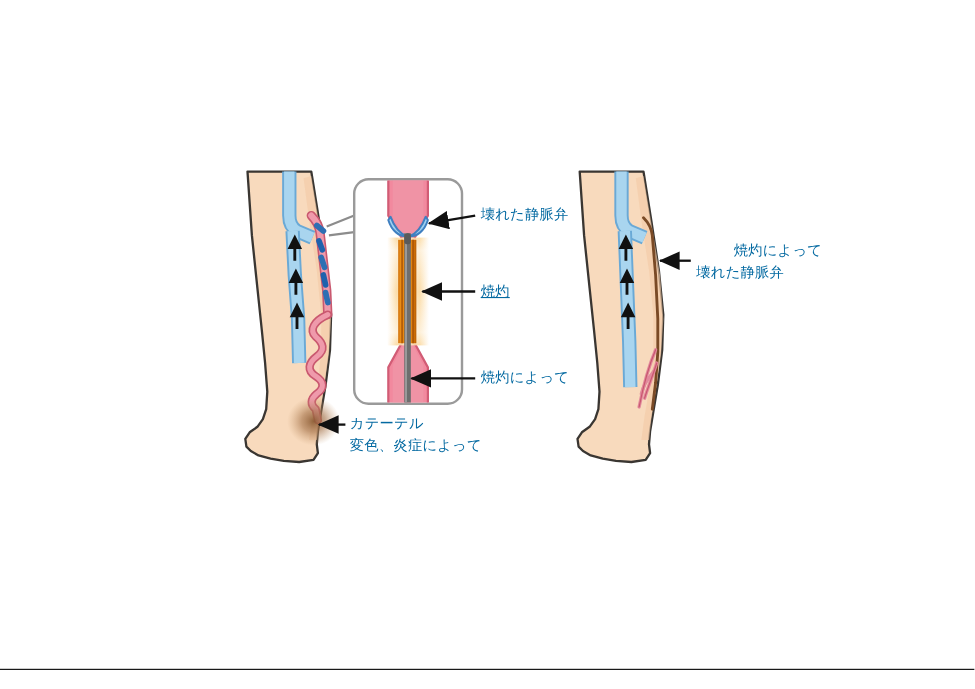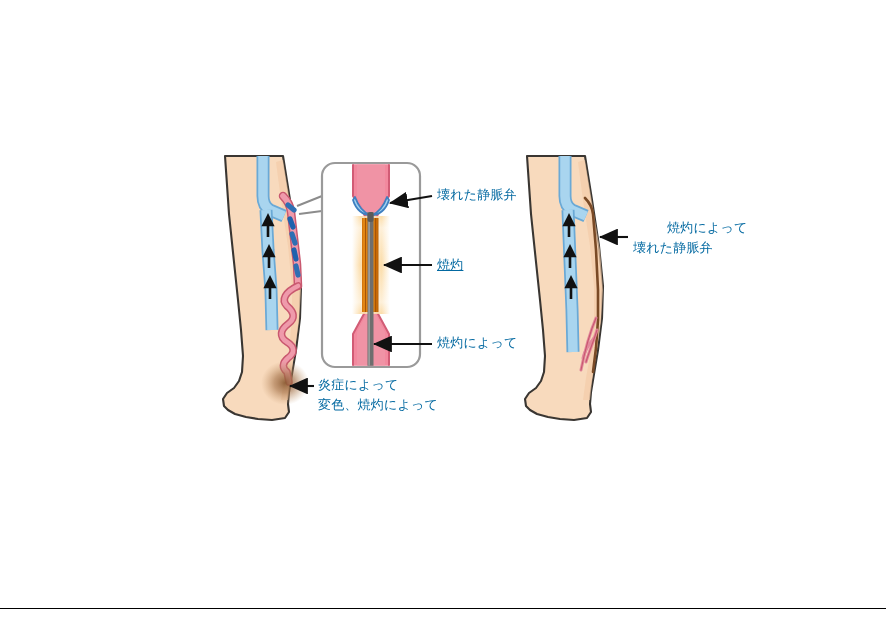--- a/index.html
+++ b/index.html
@@ -229,20 +229,20 @@
 
     <line x1="628" y1="237" x2="600" y2="237" stroke="#111111" stroke-width="2.1" marker-end="url(#arrowhead)"></line>
   </svg>
 
   <div class="lbl" id="lbl-valve">壊れた静脈弁</div>
 
   <div class="lbl" id="lbl-ablate">焼灼</div>
 
   <div class="lbl" id="lbl-cath">焼灼によって</div>
 
-  <div class="lbl" id="lbl-skin-1">炎症によって</div>
-  <div class="lbl" id="lbl-skin-2">変色、焼灼によって</div>
+  <div class="lbl" id="lbl-skin-1">カテーテル</div>
+  <div class="lbl" id="lbl-skin-2">変色、炎症によって</div>
 
   <div class="lbl" id="lbl-closed-1">焼灼によって</div>
   <div class="lbl" id="lbl-closed-2">壊れた静脈弁</div>
 
   <div id="bottom-rule"></div>
 </div>
 
 </body></html>

